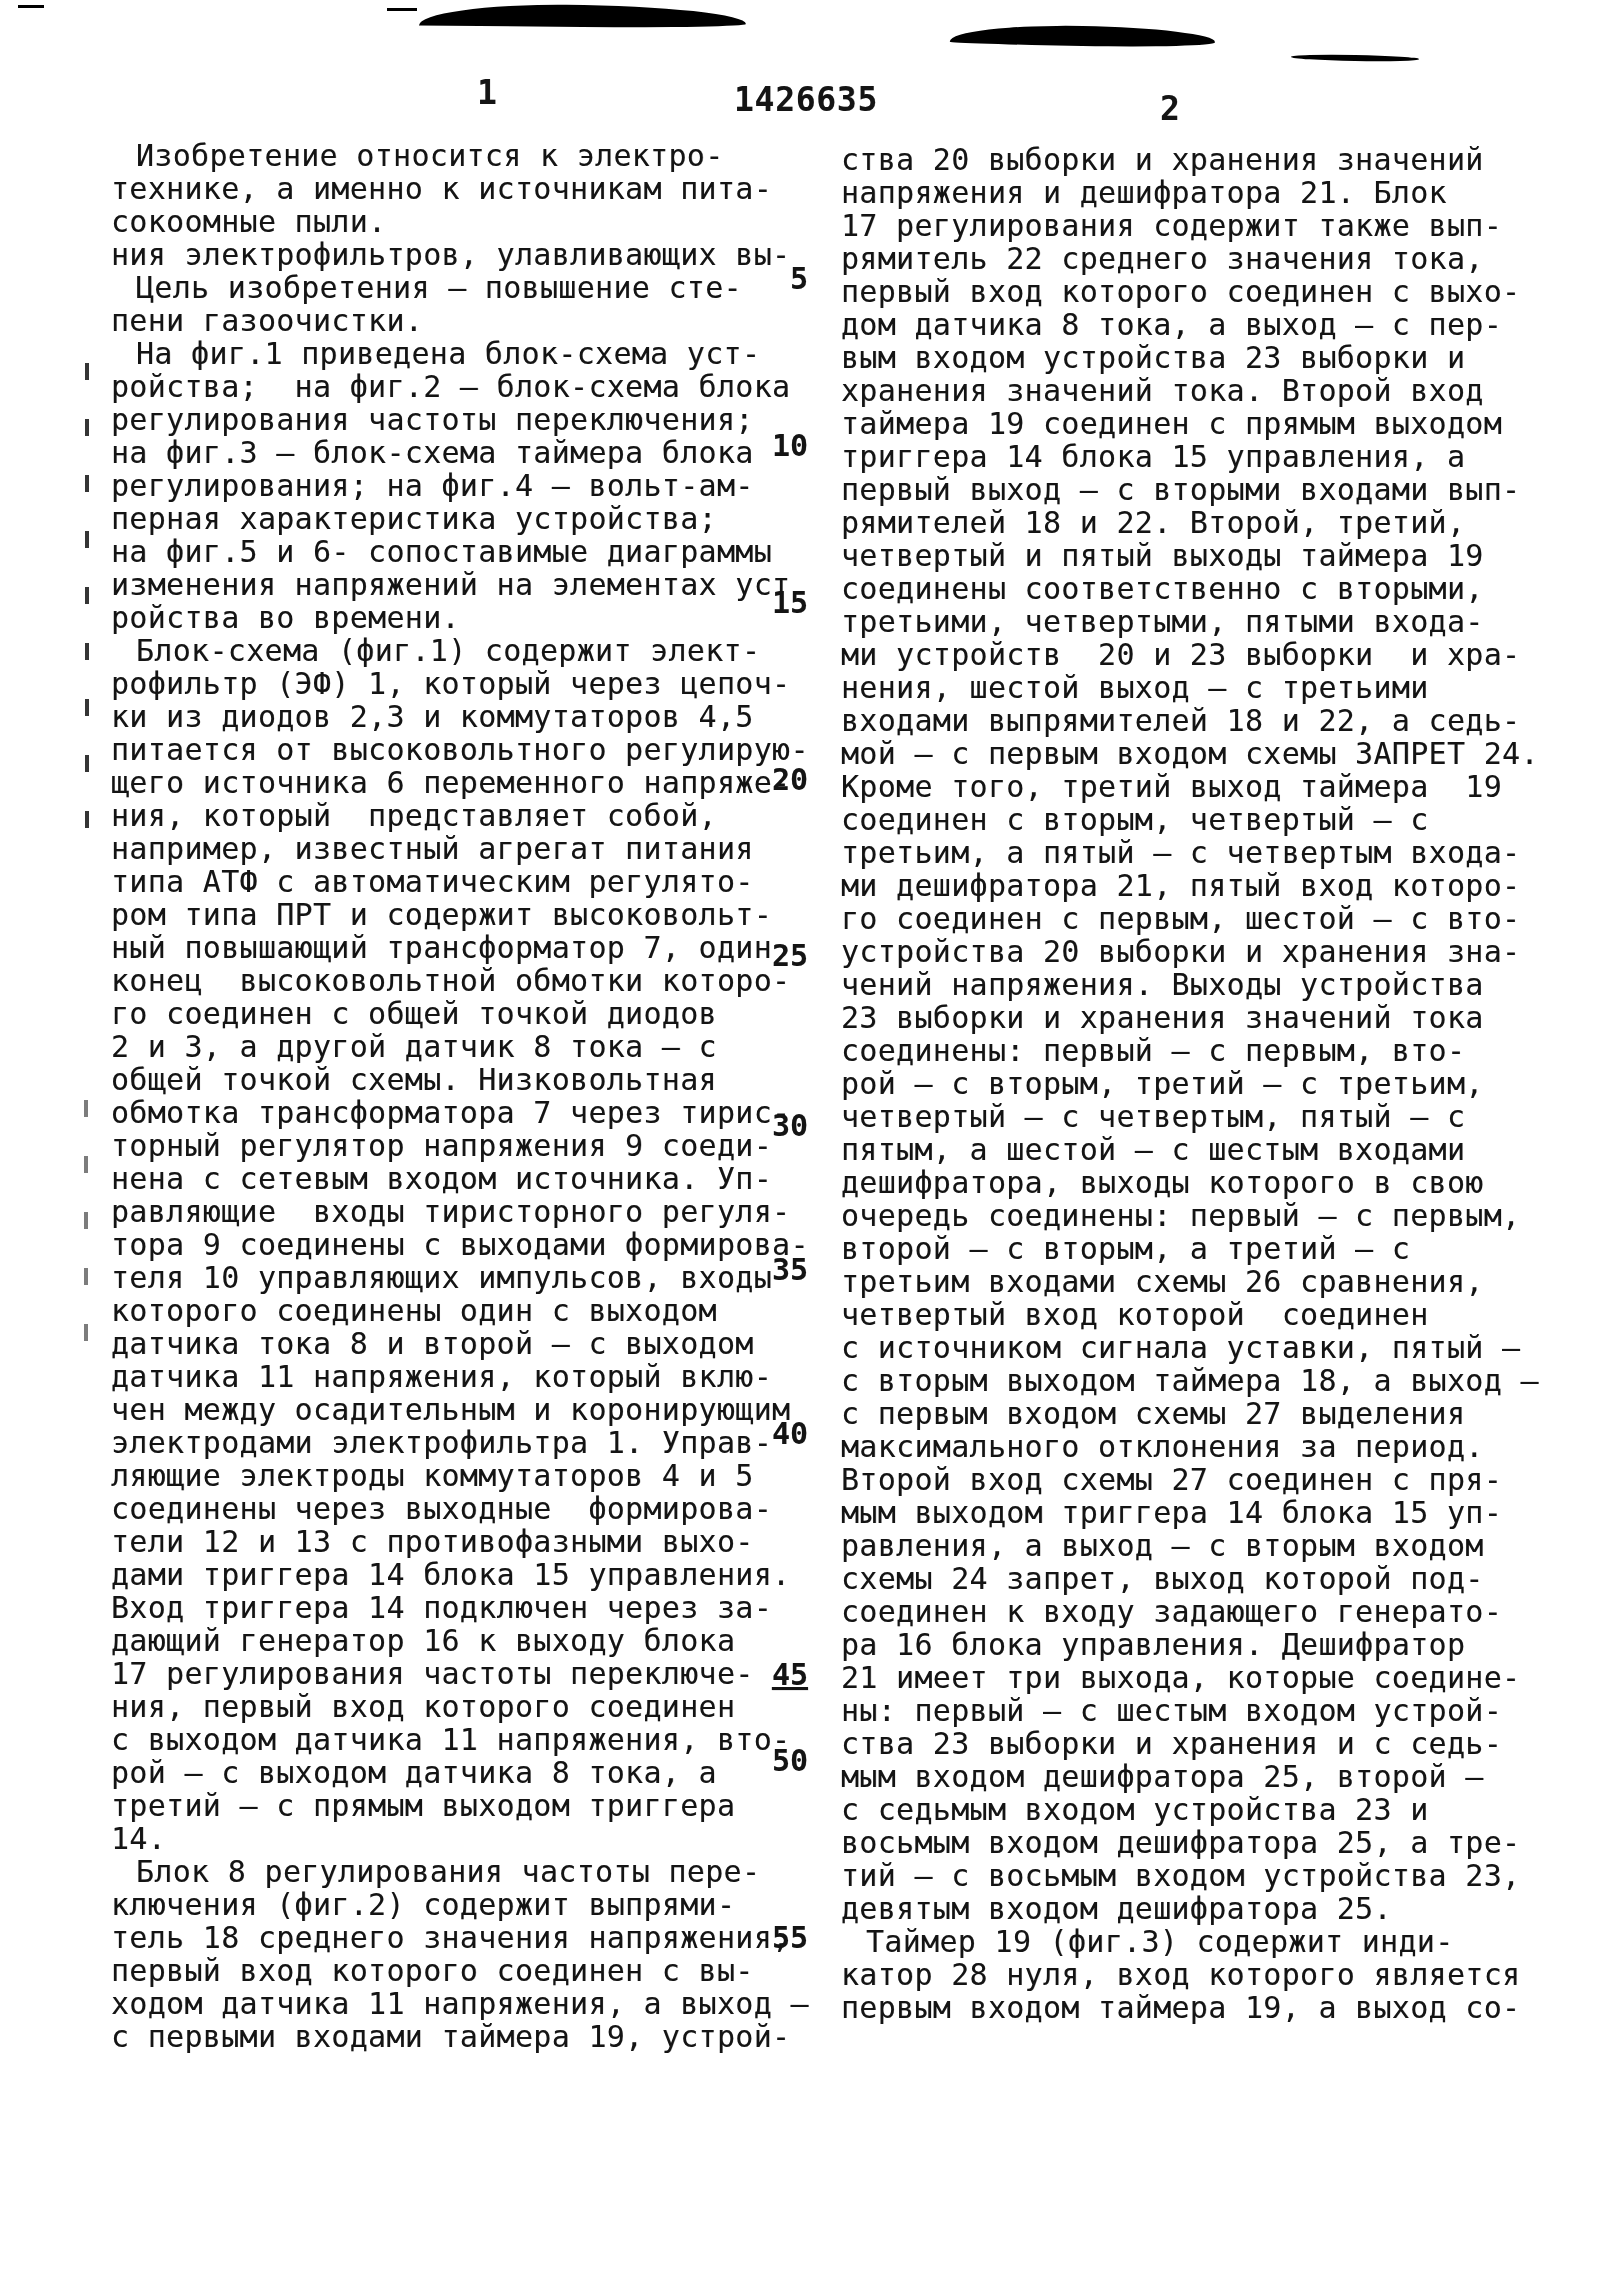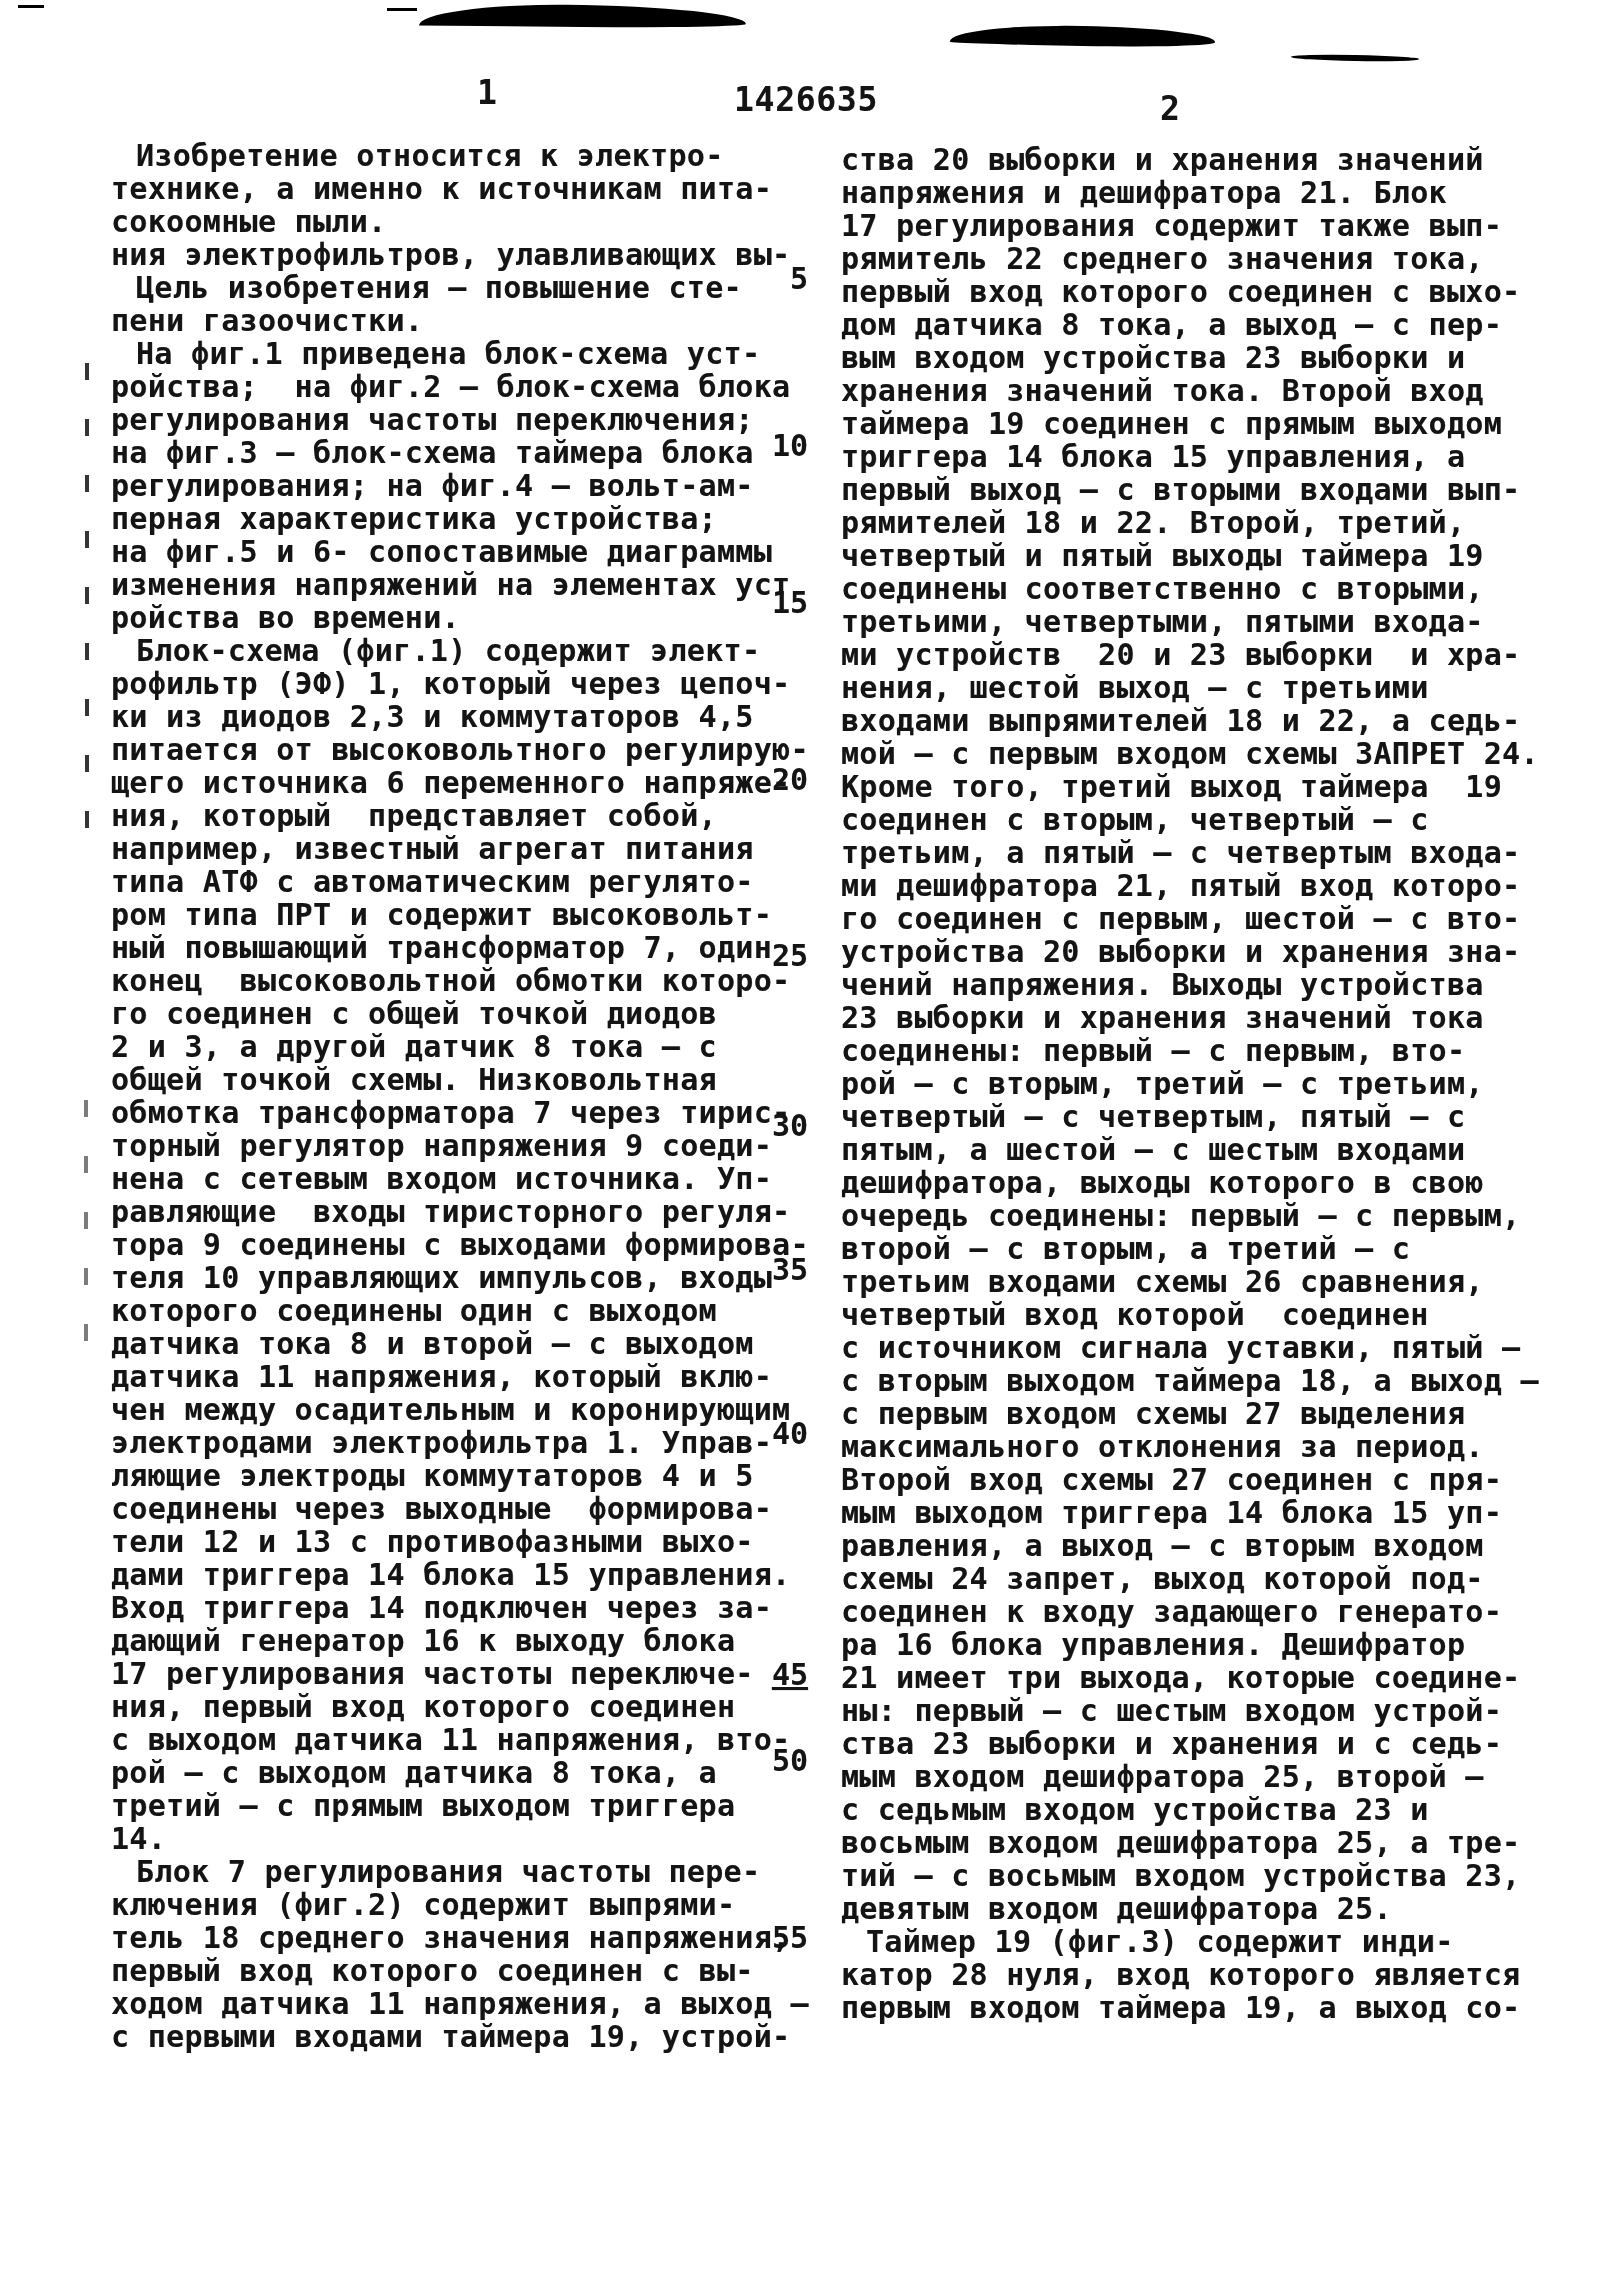--- a/index.html
+++ b/index.html
@@ -18,21 +18,21 @@
     letter-spacing:0.7px;
     text-shadow:0.3px 0.3px 0 rgba(0,0,0,0.35);
   }
   #hdr-left  { left:477px;  top:73px; }
   #hdr-mid   { left:734px; top:80px; }
   #hdr-right { left:1160px; top:89px; }
 
   
   .col {
     position:absolute;
-    font-size:30px; font-weight:bold;
+    font-size:30px; font-weight:normal;
     letter-spacing:0.3px;
     text-shadow:0.3px 0.3px 0 rgba(0,0,0,0.30);
   }
   #col-left  { left:111px;  top:139px; width:707px; }
   #col-right { left:841px; top:143px; width:753px; }
   .line { height:33px; line-height:33px; white-space:pre; }
   .line.indent { padding-left:25px; }
 
   
   .gutter-num {
@@ -124,21 +124,21 @@
       <div class="line">тели 12 и 13 с противофазными выхо-</div>
       <div class="line">дами триггера 14 блока 15 управления.</div>
       <div class="line">Вход триггера 14 подключен через за-</div>
       <div class="line">дающий генератор 16 к выходу блока</div>
       <div class="line">17 регулирования частоты переключе-</div>
       <div class="line">ния, первый вход которого соединен</div>
       <div class="line">с выходом датчика 11 напряжения, вто-</div>
       <div class="line">рой – с выходом датчика 8 тока, а</div>
       <div class="line">третий – с прямым выходом триггера</div>
       <div class="line">14.</div>
-      <div class="line indent">Блок 7 регулирования частоты пере-</div>
+      <div class="line indent">Блок 8 регулирования частоты пере-</div>
       <div class="line">ключения (фиг.2) содержит выпрями-</div>
       <div class="line">тель 18 среднего значения напряжения,</div>
       <div class="line">первый вход которого соединен с вы-</div>
       <div class="line">ходом датчика 11 напряжения, а выход –</div>
       <div class="line">с первыми входами таймера 19, устрой-</div>
     </div>
   <div class="col" id="col-right">
       <div class="line">ства 20 выборки и хранения значений</div>
       <div class="line">напряжения и дешифратора 21. Блок</div>
       <div class="line">17 регулирования содержит также вып-</div>

